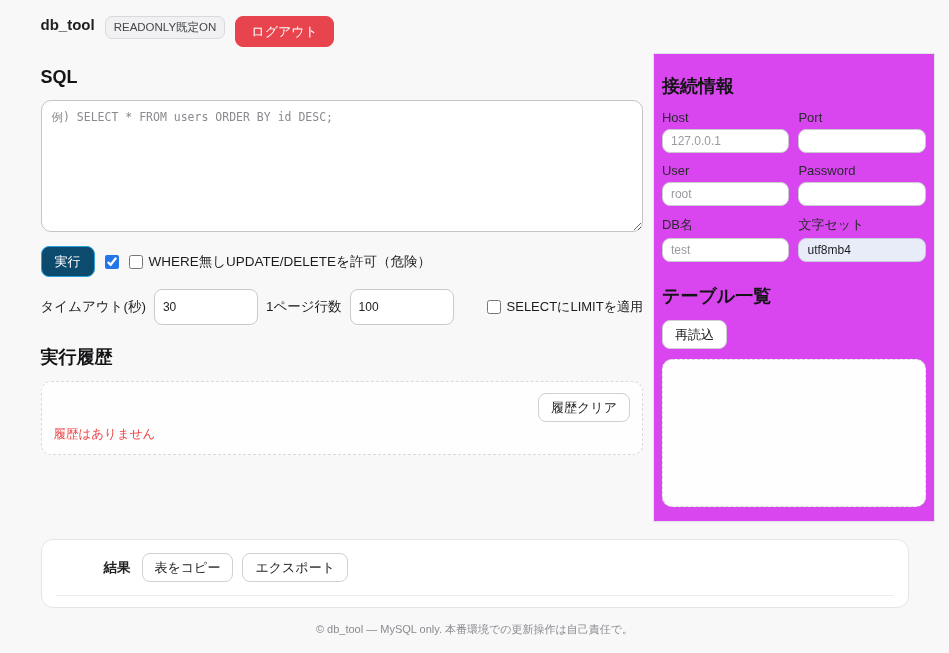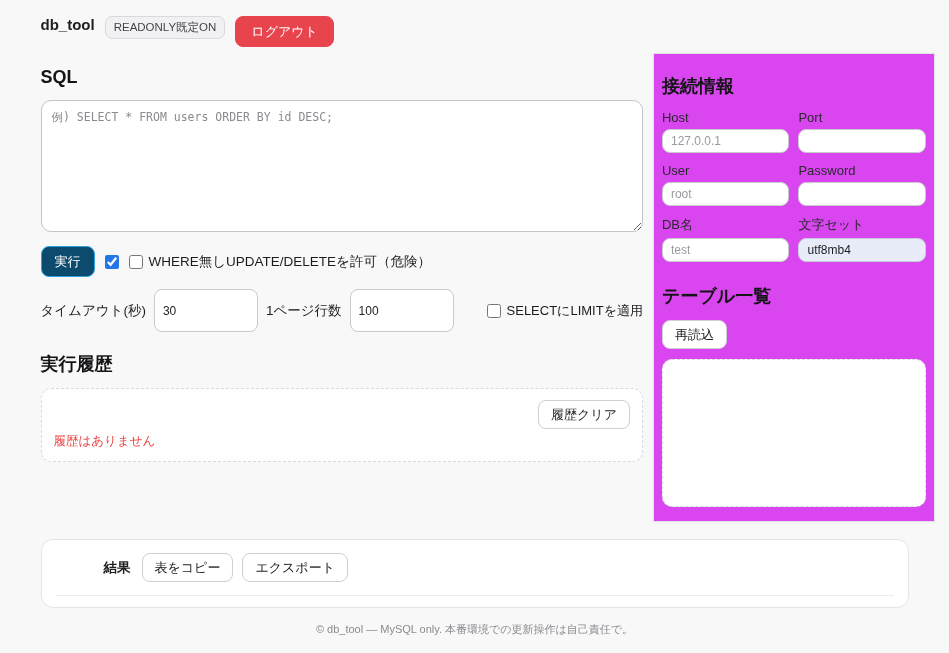--- a/index.html
+++ b/index.html
@@ -40,21 +40,21 @@
     font-size:11.5px; color:#222; background:#fff; outline:none;
   }
   textarea.sql::placeholder { color:#8a8a90; }
 
   .controls-row { display:flex; align-items:center; gap:10px; margin-top:10px; flex-wrap:nowrap; }
   .chk { display:flex; align-items:center; gap:6px; font-size:13.5px; color:#1c1c1e; white-space:nowrap; }
   input[type="checkbox"] { width:14px; height:14px; accent-color:#2475e8; margin:0; }
 
   .opts-row { display:flex; align-items:center; gap:8px; margin-top:12px; font-size:13.5px; }
   .opts-row .small-input {
-    width:104px; height:43px; border:1px solid #c9c9ce; border-radius:8px;
+    width:104px; height:36px; border:1px solid #c9c9ce; border-radius:8px;
     padding:2px 8px; font-size:12px; font-family:inherit; color:#222;
   }
   .opts-row .lbl { white-space:nowrap; }
   .opts-row .chk { margin-left:25px; font-size:13px; }
 
   .dashed-box {
     border:1px dashed #d9d9dd; border-radius:10px; background:#fefefe;
     padding:11px 12px;
   }
   .history-box { height:74px; display:flex; flex-direction:column; justify-content:space-between; }

